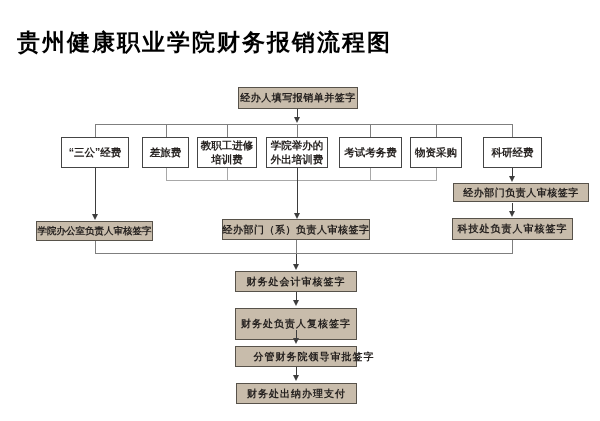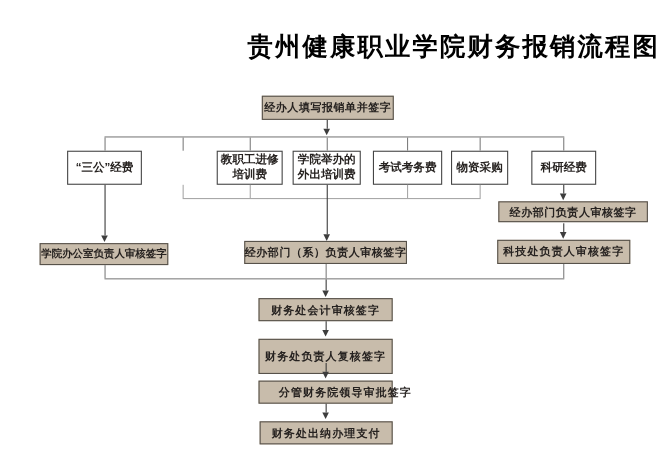--- a/index.html
+++ b/index.html
@@ -1,18 +1,18 @@
 <!DOCTYPE html>
 <html><head>
 <meta charset="utf-8">
 <style>
   html,body{margin:0;padding:0;background:#e8e8e8;}
   .page{position:relative;width:600px;height:421px;background:#ffffff;overflow:hidden;
         font-family:"Liberation Serif","DejaVu Serif",serif;}
-  .title{position:absolute;left:0;right:0;top:27px;text-align:right;
+  .title{position:absolute;left:17px;right:0;top:27px;text-align:left;
          font-size:23px;font-weight:bold;letter-spacing:2px;color:#000;}
   .box{position:absolute;display:flex;align-items:center;justify-content:center;
        text-align:center;box-sizing:border-box;color:#262220;}
   .tan{background:#c8bcab;border:1px solid #57524a;font-size:10px;font-weight:bold;
        letter-spacing:1px;white-space:nowrap;}
   .tan.snug{letter-spacing:0.5px;}
   .tan.tight{font-size:9.5px;letter-spacing:0;}
   .white{background:#ffffff;border:1px solid #454545;
          font-family:"Liberation Sans","DejaVu Sans",sans-serif;
          font-weight:bold;font-size:10.5px;line-height:1.25;padding:1px 2px;}
@@ -39,20 +39,21 @@
   <div class="h" style="left:95px;top:124px;width:418px;"></div>
   <div class="v" style="left:95px;top:125px;height:12px;"></div>
   <div class="v" style="left:166px;top:125px;height:12px;"></div>
   <div class="v" style="left:227px;top:125px;height:12px;"></div>
   <div class="v" style="left:297px;top:125px;height:12px;"></div>
   <div class="v" style="left:370px;top:125px;height:12px;"></div>
   <div class="v" style="left:436px;top:125px;height:12px;"></div>
   <div class="v" style="left:512px;top:125px;height:12px;"></div>
 
   <div class="box white" style="left:61px;top:137px;width:68px;height:31px;">“三公”经费</div>
+  <div class="box white" style="left:142px;top:137px;width:47px;height:31px;">差旅费</div>
   <div class="box white" style="left:197px;top:137px;width:60px;height:31px;">教职工进修培训费</div>
   <div class="box white" style="left:266px;top:137px;width:62px;height:31px;">学院举办的外出培训费</div>
   <div class="box white" style="left:339px;top:137px;width:63px;height:31px;">考试考务费</div>
   <div class="box white" style="left:410px;top:137px;width:52px;height:31px;">物资采购</div>
   <div class="box white" style="left:483px;top:137px;width:59px;height:31px;">科研经费</div>
 
   <div class="v lt" style="left:166px;top:168px;height:12px;"></div>
   <div class="v lt" style="left:227px;top:168px;height:12px;"></div>
   <div class="v lt" style="left:370px;top:168px;height:12px;"></div>
   <div class="v lt" style="left:436px;top:168px;height:12px;"></div>

